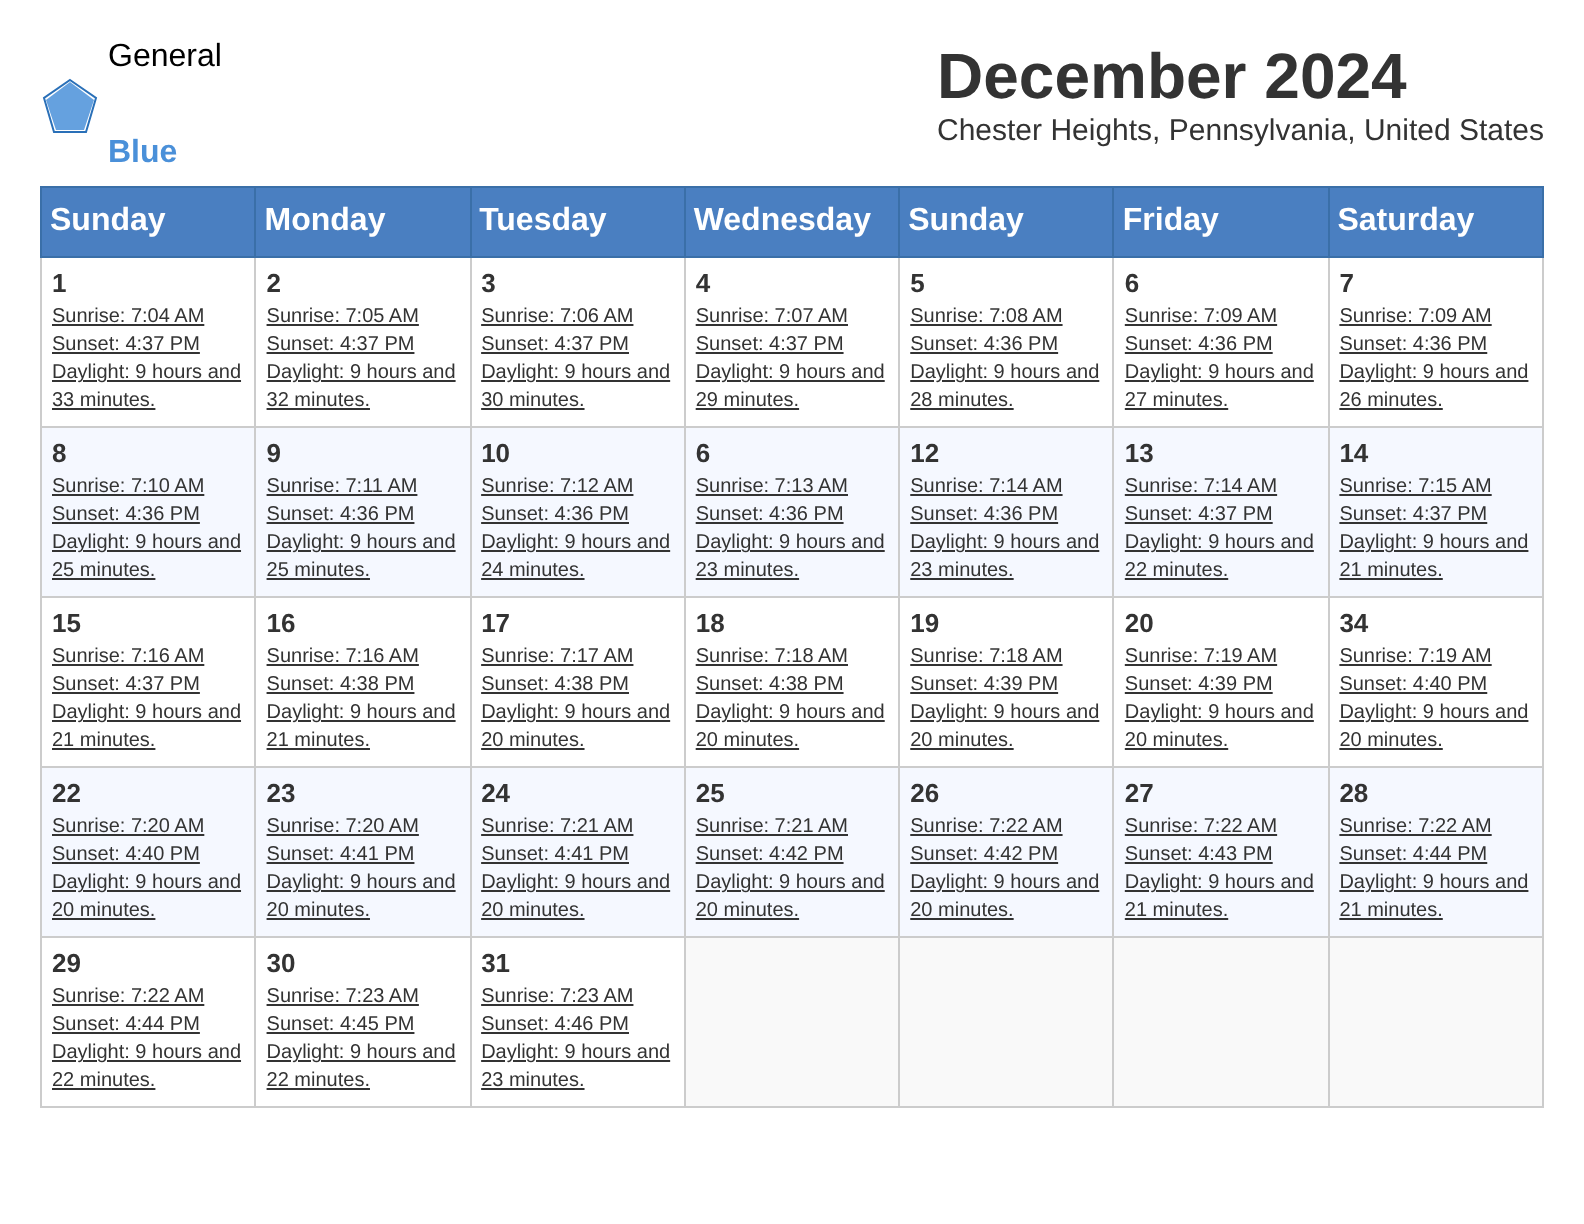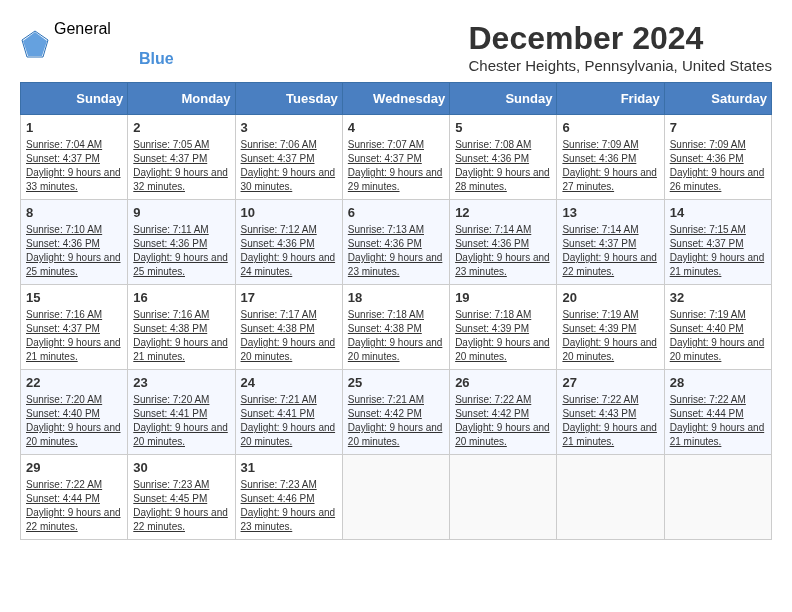--- a/index.html
+++ b/index.html
@@ -16,22 +16,22 @@
       align-items: flex-start;
       margin-bottom: 8px;
     }
     .logo {
       display: flex;
       align-items: center;
       gap: 4px;
     }
     .logo-text {
       display: flex;
+      flex-direction: column;
       line-height: 1.1;
-      gap: 28px;
     }
     .logo-icon {
       width: 30px;
       height: 30px;
     }
     .title-section {
       text-align: left;
     }
     .month-title {
       font-size: 32px;
@@ -44,22 +44,22 @@
     }
     .calendar {
       width: 100%;
       border-collapse: collapse;
       font-size: 11px;
     }
     .calendar thead th {
       background-color: #4a7fc1;
       color: #fff;
       padding: 8px 4px;
-      text-align: right;
-      font-size: 13px;
+      text-align: left;
+      font-size: 16px;
       font-weight: bold;
       border: 1px solid #3a6fa8;
     }
     .calendar tbody td {
       vertical-align: top;
       padding: 5px 5px;
       border: 1px solid #ccc;
       background: #fff;
       width: calc(100% / 7);
       min-height: 80px;
@@ -276,21 +276,21 @@
       </td>
         <td>
         <span class="day-number">20</span>
         <div class="day-info">
           Sunrise: 7:19 AM<br>
           Sunset: 4:39 PM<br>
           Daylight: 9 hours and 20 minutes.
         </div>
       </td>
         <td>
-        <span class="day-number">32</span>
+        <span class="day-number">34</span>
         <div class="day-info">
           Sunrise: 7:19 AM<br>
           Sunset: 4:40 PM<br>
           Daylight: 9 hours and 20 minutes.
         </div>
       </td>
       </tr>
       <tr>
         <td>
         <span class="day-number">22</span>

